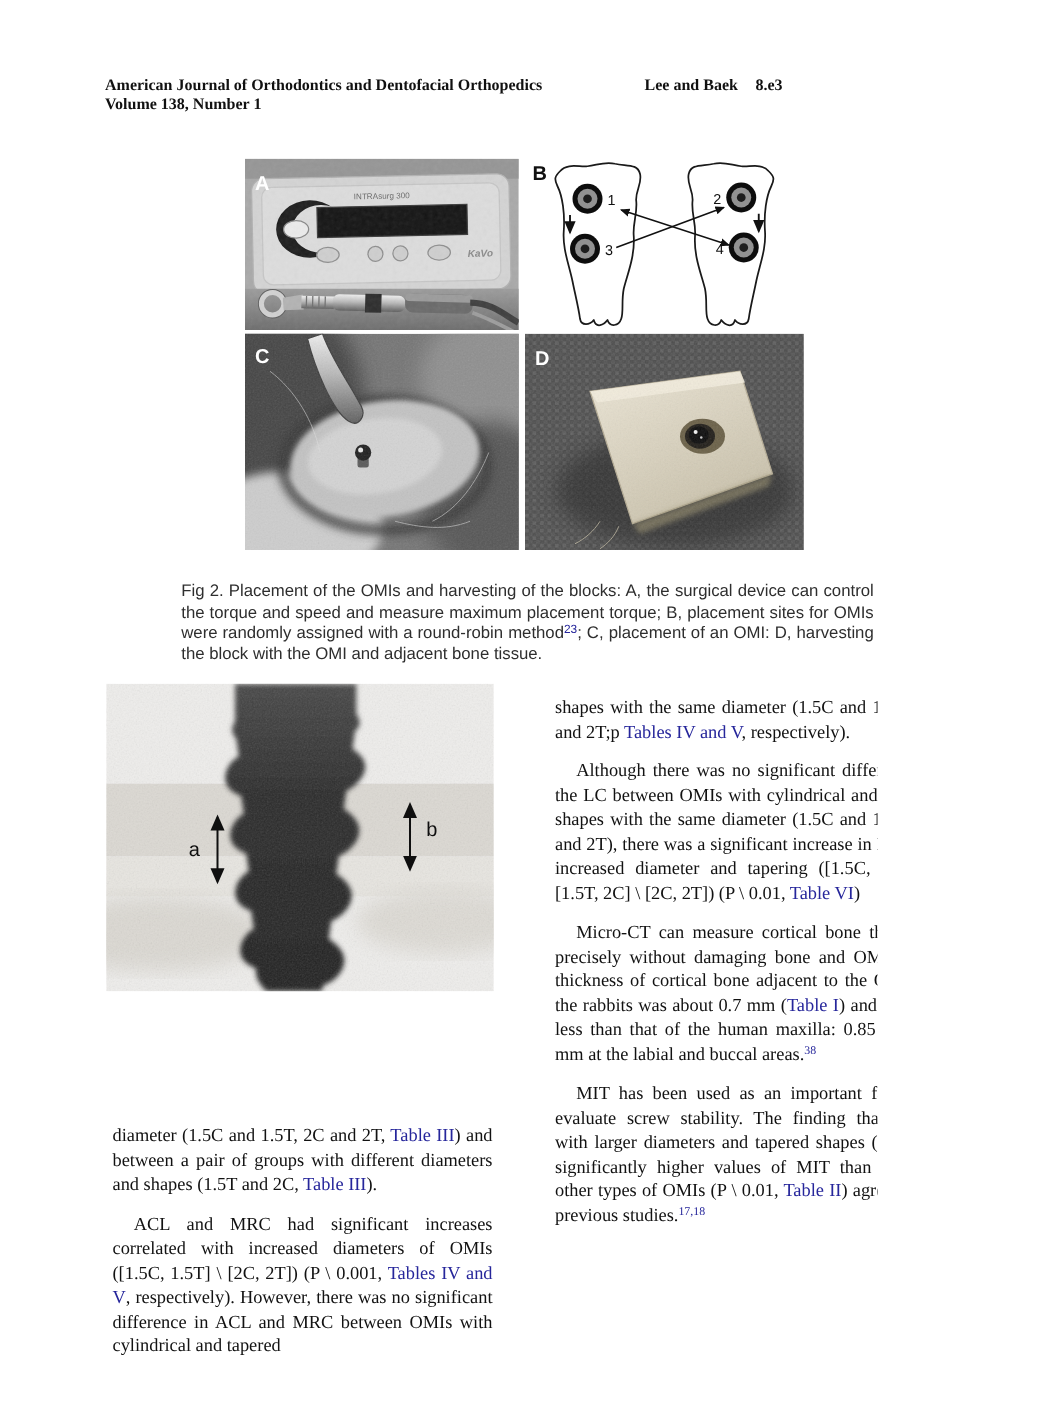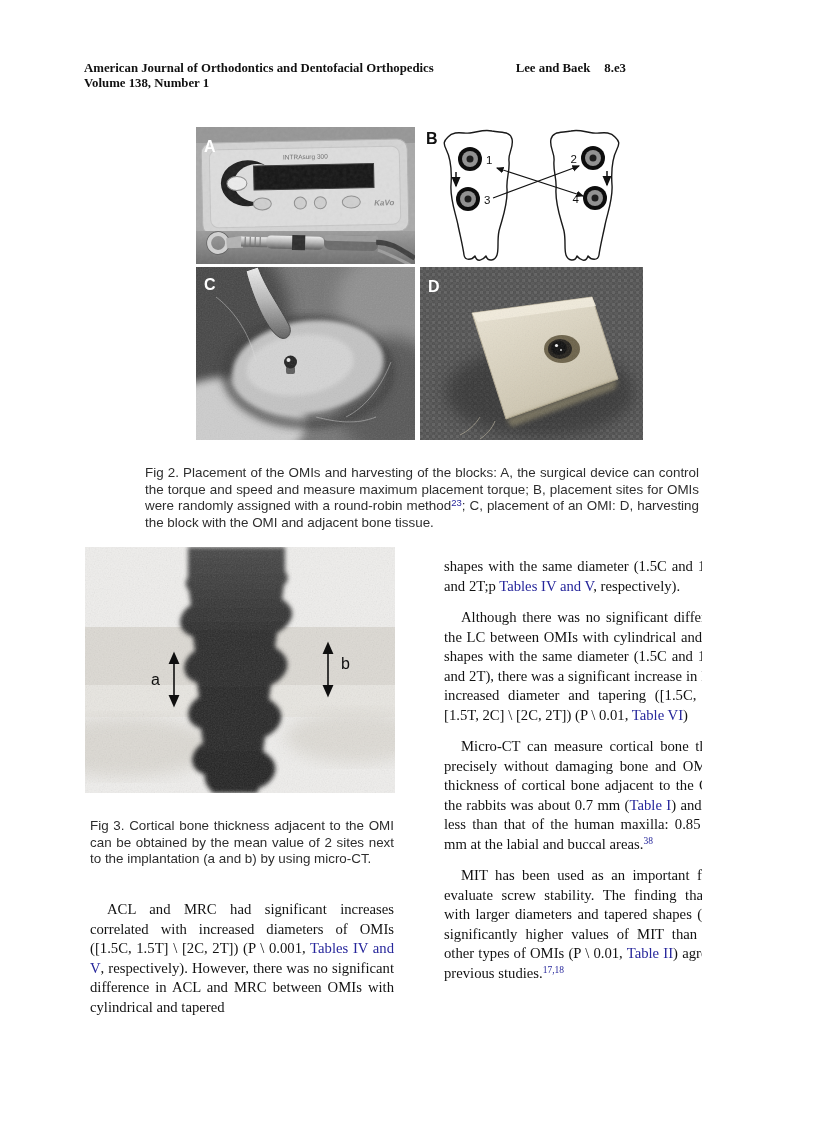--- a/index.html
+++ b/index.html
@@ -255,25 +255,23 @@
       </marker>
     </defs>
     <g>
       <text x="66" y="138" font-family="Liberation Sans, sans-serif" font-size="16" fill="#0f0f0f">a</text>
       <line x1="89" y1="107" x2="89" y2="158" stroke="#0f0f0f" stroke-width="1.6" marker-start="url(#ah3)" marker-end="url(#ah3)"></line>
       <text x="256" y="122" font-family="Liberation Sans, sans-serif" font-size="16" fill="#0f0f0f">b</text>
       <line x1="243" y1="97" x2="243" y2="148" stroke="#0f0f0f" stroke-width="1.6" marker-start="url(#ah3)" marker-end="url(#ah3)"></line>
     </g>
   </svg>
 
-  <div id="fig3cap" class="caption">
-      <p class="para">Fig 3.  Cortical bone thickness adjacent to the OMI can be obtained by the mean value of 2 sites next to the implantation (a and b) by using micro-CT.</p>
-    </div>
 
   <div id="colL" class="col">
+      <p class="para">diameter (1.5C and 1.5T, 2C and 2T, <span class="link">Table III</span>) and between a pair of groups with different diameters and shapes (1.5T and 2C, <span class="link">Table III</span>).</p>
       <p class="para indent">ACL and MRC had significant increases correlated with increased diameters of OMIs ([1.5C, 1.5T] \ [2C, 2T]) (P \ 0.001, <span class="link">Tables IV and V</span>, respectively). However, there was no significant difference in ACL and MRC between OMIs with cylindrical and tapered</p>
     </div>
 
   <div id="colR" class="col">
     <div>
         <p class="para">shapes with the same diameter (1.5C and 1.5T, 2C and 2T;p <span class="link">Tables IV and V</span>, respectively).</p>
         <p class="para indent">Although there was no significant difference in the LC between OMIs with cylindrical and tapered shapes with the same diameter (1.5C and 1.5T, 2C and 2T), there was a significant increase in LC with increased diameter and tapering ([1.5C, 1.5T] \  [1.5T, 2C] \  [2C, 2T]) (P \ 0.01, <span class="link">Table VI</span>)</p>
       </div>
     <div>
         <p class="para indent">Micro-CT can measure cortical bone thickness precisely without damaging bone and OMIs. The thickness of cortical bone adjacent to the OMIs in the rabbits was about 0.7 mm (<span class="link">Table I</span>) and slightly less than that of the human maxilla: 0.85 to 1.03 mm at the labial and buccal areas.<sup class="link">38</sup></p>

